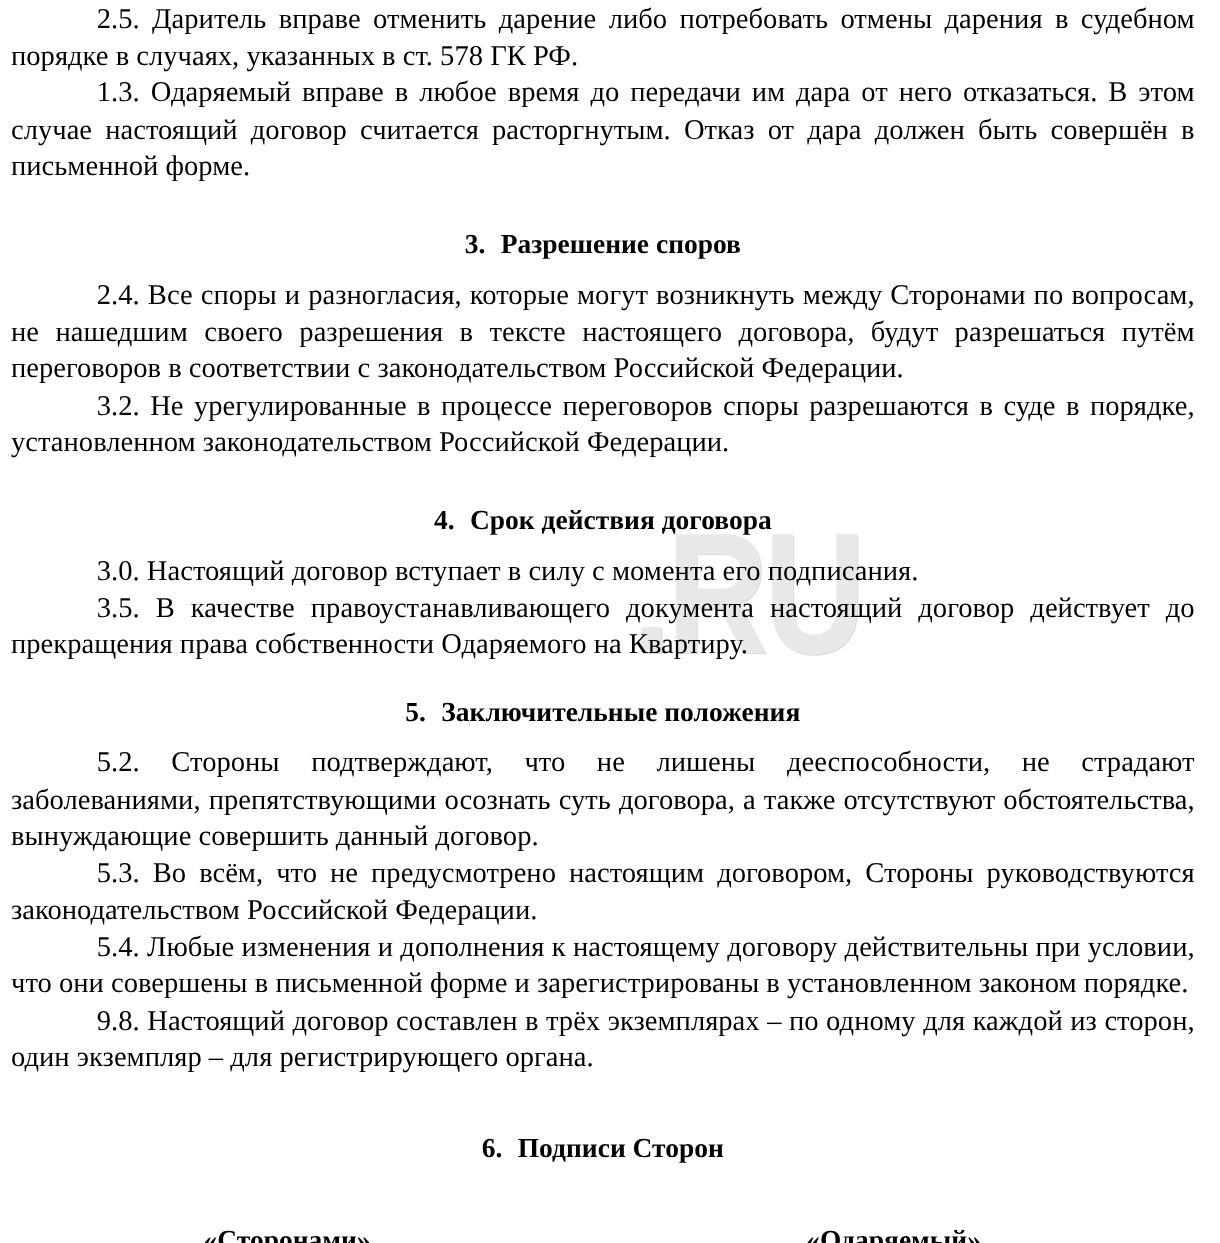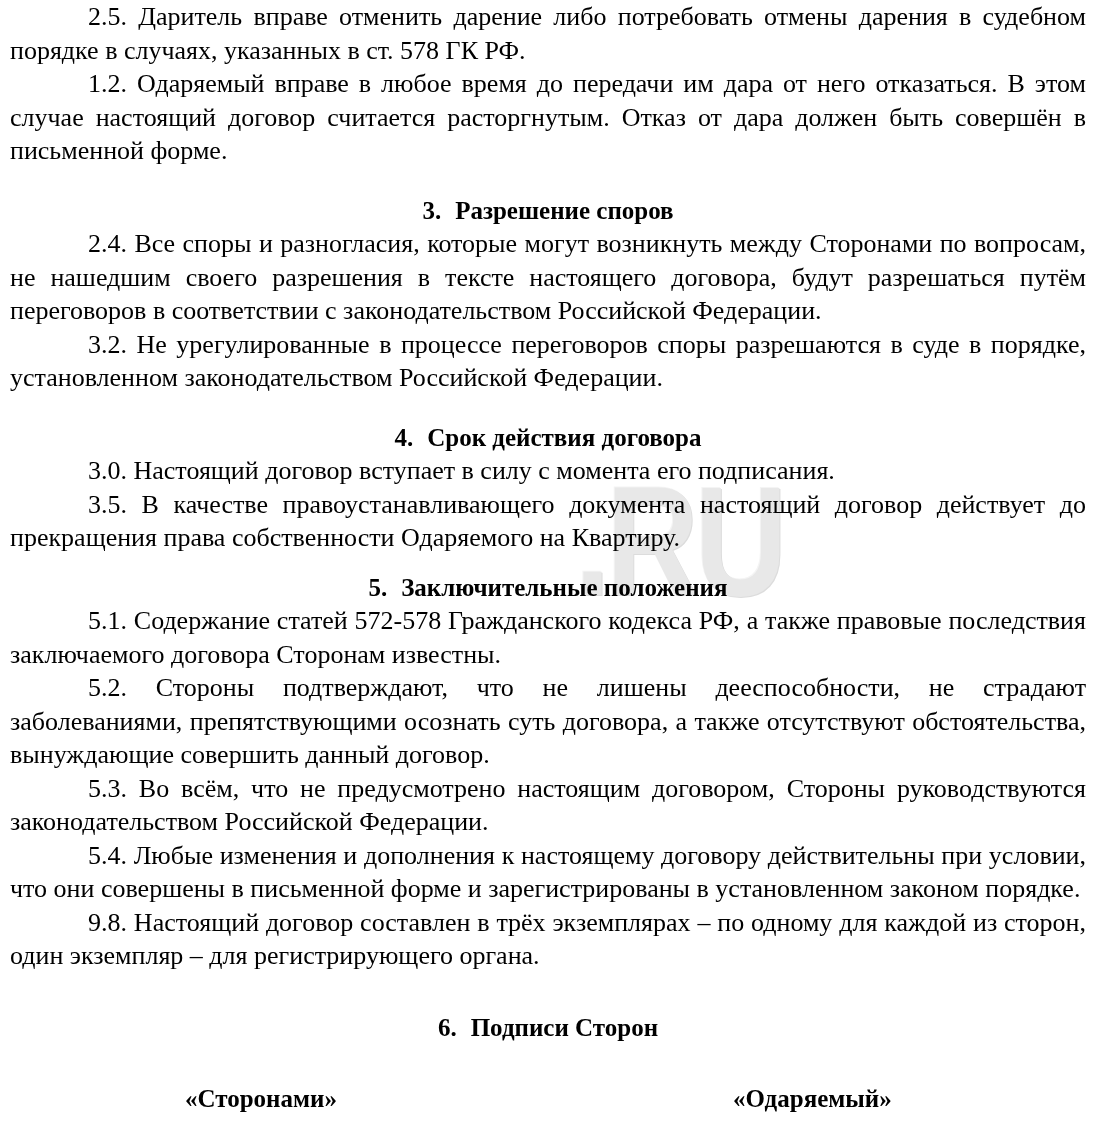--- a/index.html
+++ b/index.html
@@ -58,21 +58,21 @@
     line-height: 33.5px;
     text-align: justify;
     text-indent: 78px;
     text-justify: inter-word;
   }
   p.clause.last-of-block {
     text-align: left;
   }
 
   h2.section-heading {
-    margin: 0;
+    margin: 12px;
     font-size: 25px;
     line-height: 33.5px;
     font-weight: bold;
     text-align: center;
     text-indent: 0;
   }
   h2.section-heading .num {
     margin-right: 14px;
   }
 
@@ -104,21 +104,21 @@
 <div class="page">
 
   <div class="watermark">
     <span class="watermark-text">.RU</span>
   </div>
 
   <div class="content">
 
     <p class="clause">2.5. Даритель вправе отменить дарение либо потребовать отмены дарения в судебном порядке в случаях, указанных в ст. 578 ГК РФ.</p>
 
-    <p class="clause">1.2. Одаряемый вправе в любое время до передачи им дара от него отказаться. В этом случае настоящий договор считается расторгнутым. Отказ от дара должен быть совершён в письменной форме.</p>
+    <p class="clause">1.3. Одаряемый вправе в любое время до передачи им дара от него отказаться. В этом случае настоящий договор считается расторгнутым. Отказ от дара должен быть совершён в письменной форме.</p>
 
     <div class="spacer-md"></div>
 
     <h2 class="section-heading">
       <span class="num">3.</span><span>Разрешение споров</span>
     </h2>
 
     <p class="clause">2.4. Все споры и разногласия, которые могут возникнуть между Сторонами по вопросам, не нашедшим своего разрешения в тексте настоящего договора, будут разрешаться путём переговоров в соответствии с законодательством Российской Федерации.</p>
 
     <p class="clause">3.2. Не урегулированные в процессе переговоров споры разрешаются в суде в порядке, установленном законодательством Российской Федерации.</p>
@@ -132,21 +132,20 @@
     <p class="clause last-of-block">3.0. Настоящий договор вступает в силу с момента его подписания.</p>
 
     <p class="clause">3.5. В качестве правоустанавливающего документа настоящий договор действует до прекращения права собственности Одаряемого на Квартиру.</p>
 
     <div class="spacer-sm"></div>
 
     <h2 class="section-heading">
       <span class="num">5.</span><span>Заключительные положения</span>
     </h2>
 
-    <p class="clause">5.1. Содержание статей 572-578 Гражданского кодекса РФ, а также правовые последствия заключаемого договора Сторонам известны.</p>
 
     <p class="clause">5.2. Стороны подтверждают, что не лишены дееспособности, не страдают заболеваниями, препятствующими осознать суть договора, а также отсутствуют обстоятельства, вынуждающие совершить данный договор.</p>
 
     <p class="clause">5.3. Во всём, что не предусмотрено настоящим договором, Стороны руководствуются законодательством Российской Федерации.</p>
 
     <p class="clause">5.4. Любые изменения и дополнения к настоящему договору действительны при условии, что они совершены в письменной форме и зарегистрированы в установленном законом порядке.</p>
 
     <p class="clause">9.8. Настоящий договор составлен в трёх экземплярах – по одному для каждой из сторон, один экземпляр – для регистрирующего органа.</p>
 
     <div class="spacer-lg"></div>

